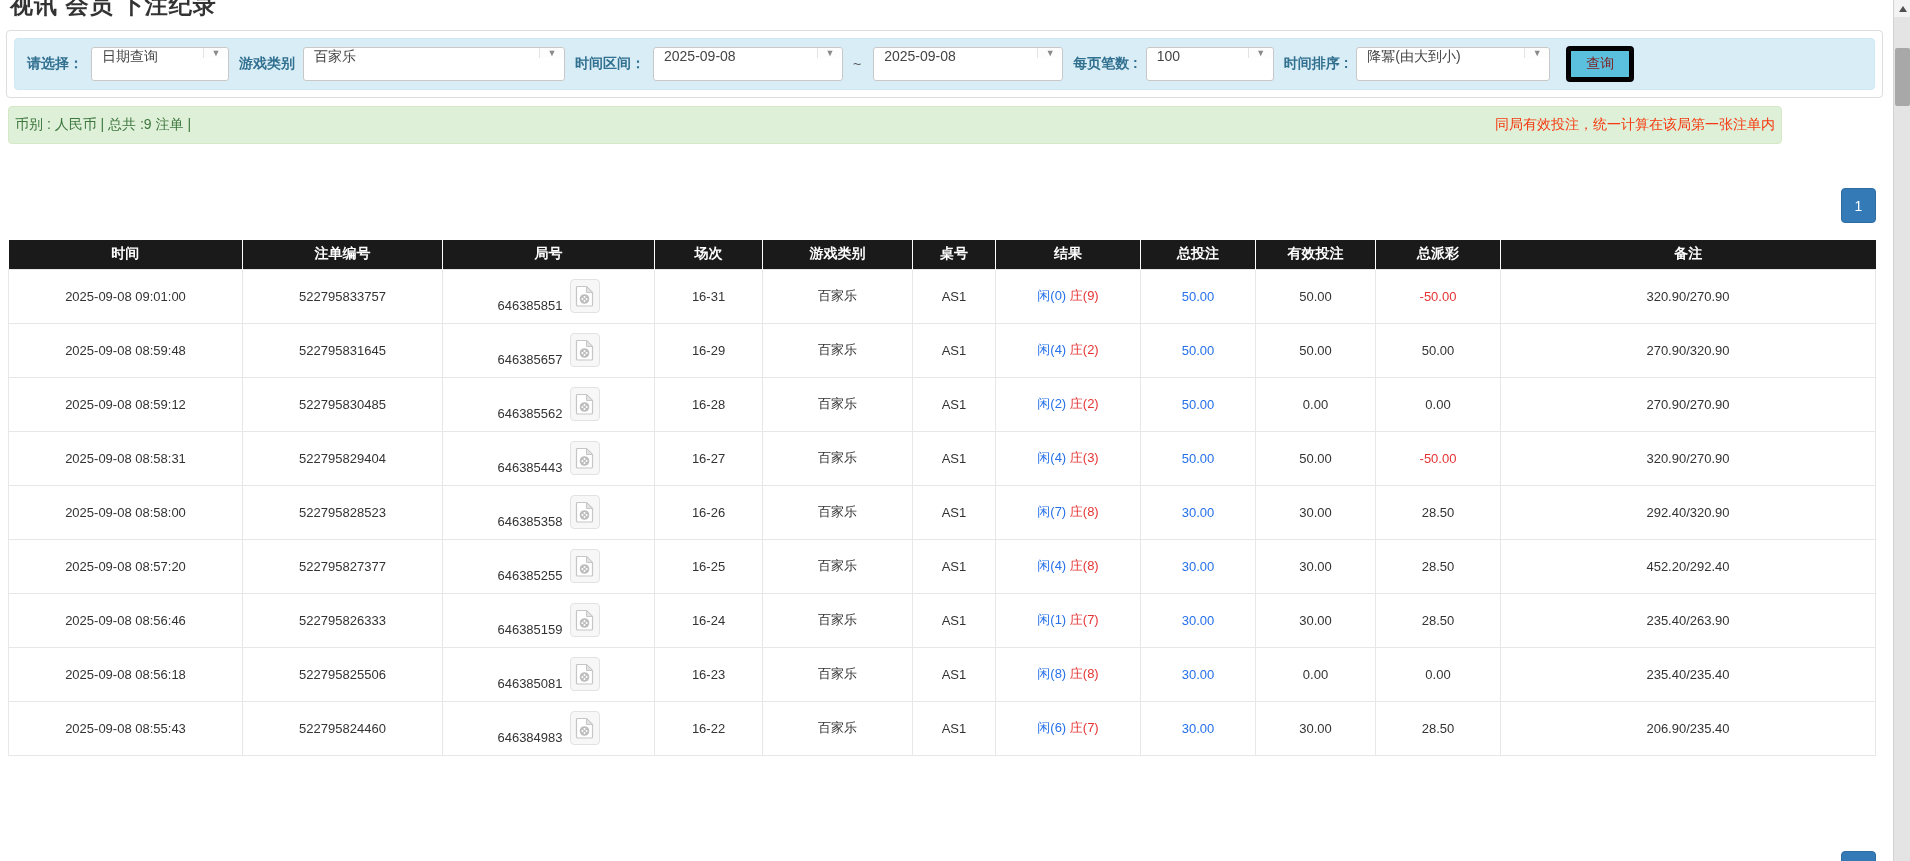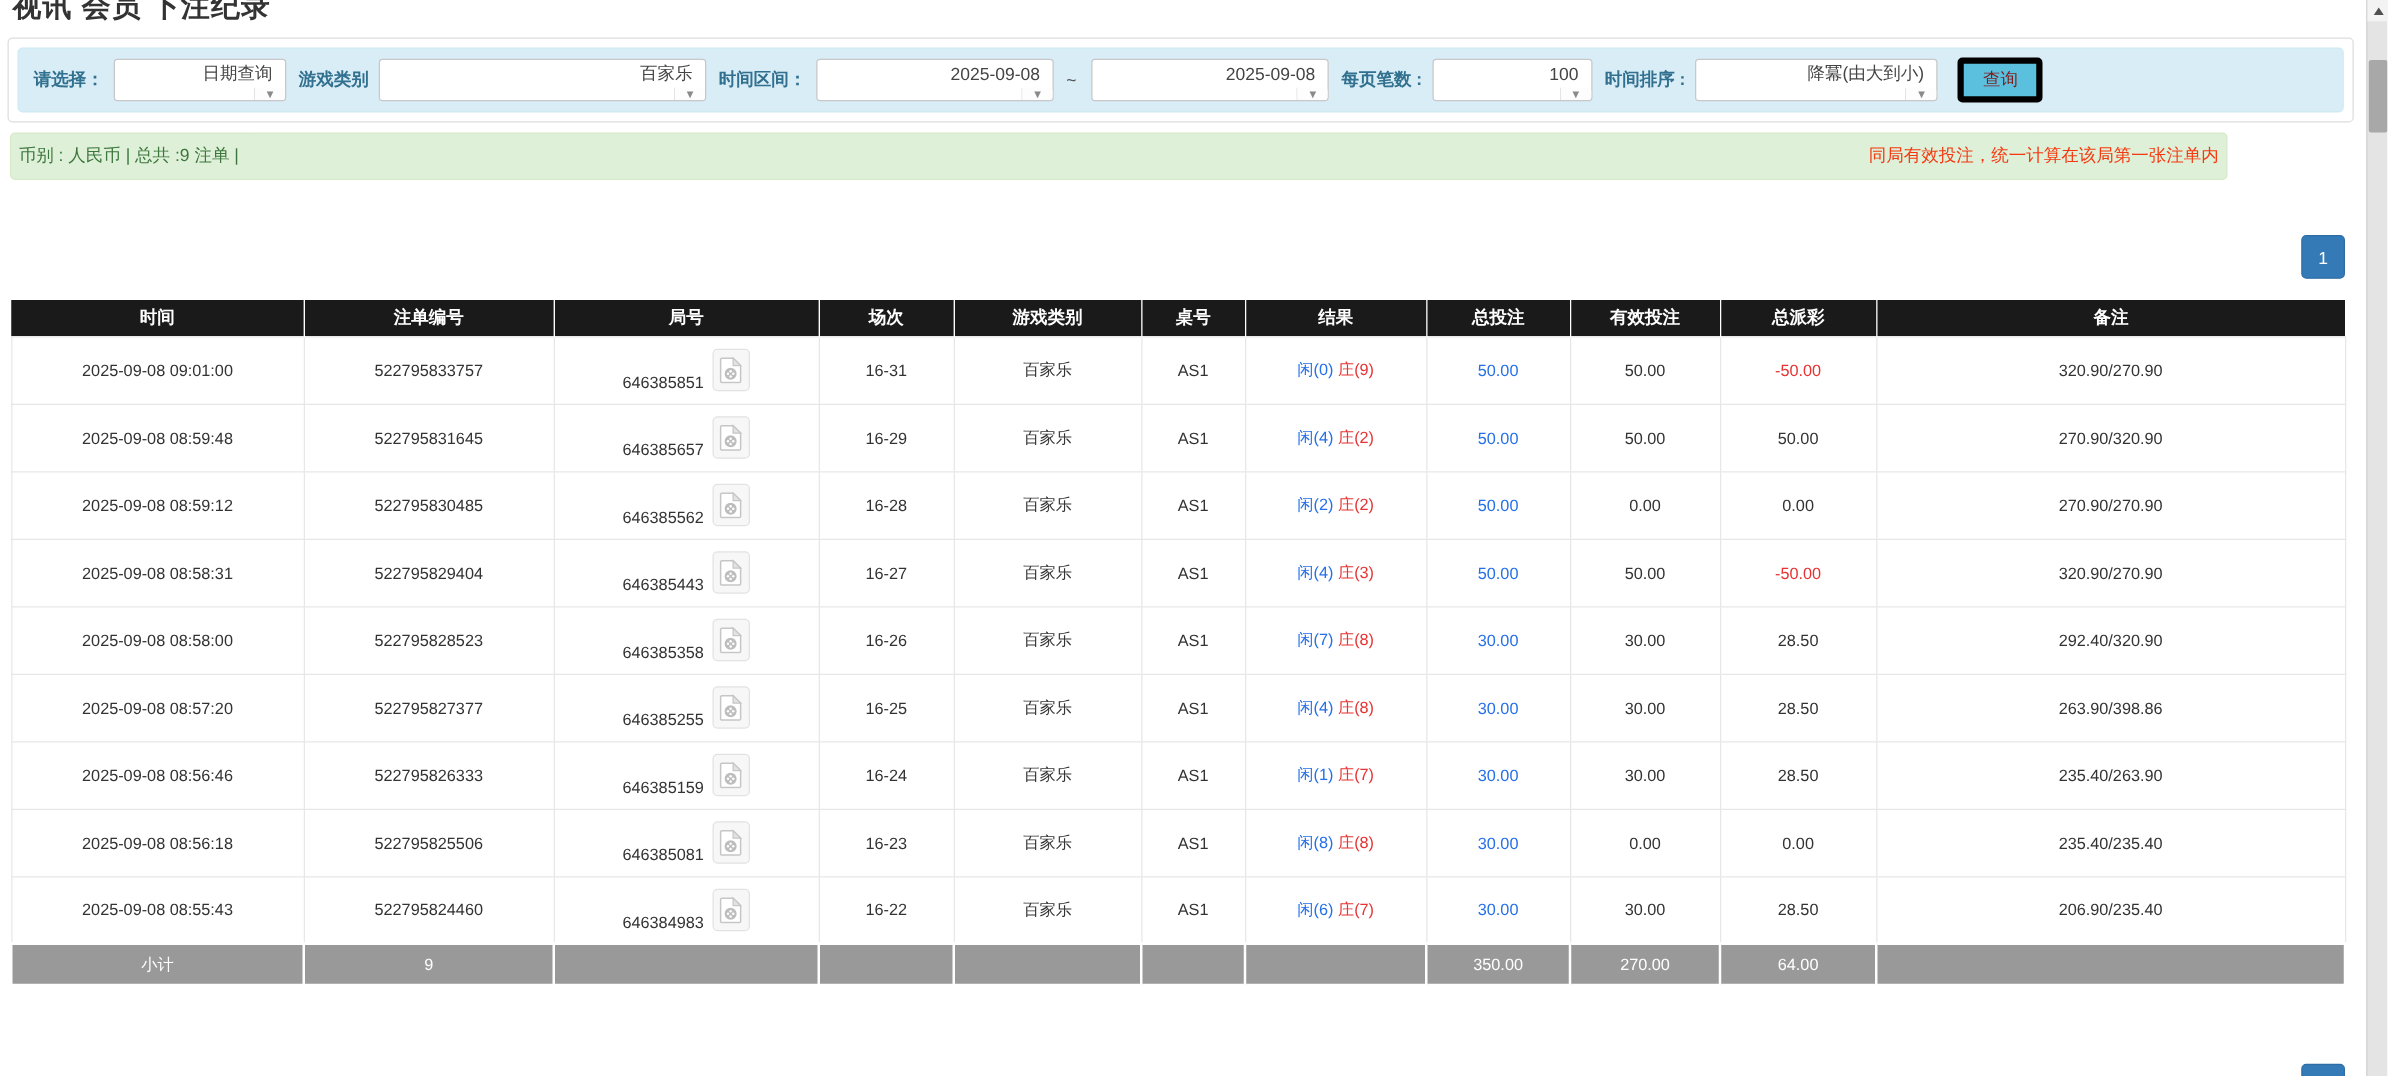--- a/index.html
+++ b/index.html
@@ -12,21 +12,21 @@
     font-weight:bold; color:#333; letter-spacing:1px; }
 
   
   .filter-panel { position:absolute; left:6px; top:30px; width:1877px; height:68px;
     background:#fff; border:1px solid #ddd; border-radius:4px; padding:7px; }
   .filter-bar { width:100%; height:52px; background:var(--info-bg,#d9edf7);
     border:1px solid #cde9f3; border-radius:4px; display:flex; align-items:center;
     padding:16px 12px; }
   .flabel { color:#31708f; font-weight:bold; font-size:14px; white-space:nowrap; }
   .sel { background:#fff; border:1px solid #c8c8c8; border-radius:3px; height:34px;
-    display:inline-flex; align-items:flex-end; margin:0 10px 0 8px; cursor:pointer;flex-direction:column; }
+    display:inline-flex; align-items:flex-start; margin:0 10px 0 8px; cursor:pointer; }
   .sel .v { display:flex; align-items:center; padding:0 10px; font-size:14px; color:#444; flex:1; white-space:nowrap; }
   .sel .arrow { width:25px; border-left:1px solid #e4e4e4; display:flex;
     align-items:center; justify-content:center; color:#8a8a8a; font-size:9px; background:#fdfdfd; border-radius:0 3px 3px 0; }
   .tilde { color:#555; font-size:14px; margin:0 4px 0 0; }
   .btn-query { height:36px; padding:0 15px; margin-left:6px; background:var(--button-cyan,#5bc0de);
     border:5px solid #000000; border-radius:4px; color:#7f1d1d; font-size:14px; cursor:pointer; }
 
   
   .summary-bar { position:absolute; left:8px; top:106px; width:1774px; height:38px;
     background:var(--success-bg,#dff0d8); border:1px solid #d6e9c6; border-radius:4px;
@@ -341,21 +341,21 @@
         <td>AS1</td>
         <td>
           <span class="blue">闲(4)</span>
           <span class="red">庄(8)</span>
         </td>
         <td>
           <span class="blue">30.00</span>
         </td>
         <td>30.00</td>
         <td class="num-auto">28.50</td>
-        <td>263.90/398.86</td>
+        <td>452.20/292.40</td>
       </tr>
 
       <tr class="data-row">
         <td>2025-09-08 08:56:46</td>
         <td>522795826333</td>
         <td>
           <span class="round-wrap">
             <span>646385159</span>
             <span class="video-btn">
               <svg width="20" height="22" viewBox="0 0 20 22">
@@ -446,33 +446,20 @@
           <span class="red">庄(7)</span>
         </td>
         <td>
           <span class="blue">30.00</span>
         </td>
         <td>30.00</td>
         <td class="num-auto">28.50</td>
         <td>206.90/235.40</td>
       </tr>
 
-    <tr class="foot-row">
-      <td>小计</td>
-      <td>9</td>
-      <td></td>
-        <td></td>
-      <td></td>
-        <td></td>
-      <td></td>
-      <td>350.00</td>
-      <td>270.00</td>
-      <td>64.00</td>
-      <td></td>
-    </tr>
   </tbody>
 </table>
 
 <div class="pager pager-bottom">1</div>
 
 <div class="scrollbar">
   <div class="sb-up">
     <span class="tri"></span>
   </div>
   <div class="sb-thumb"></div>

